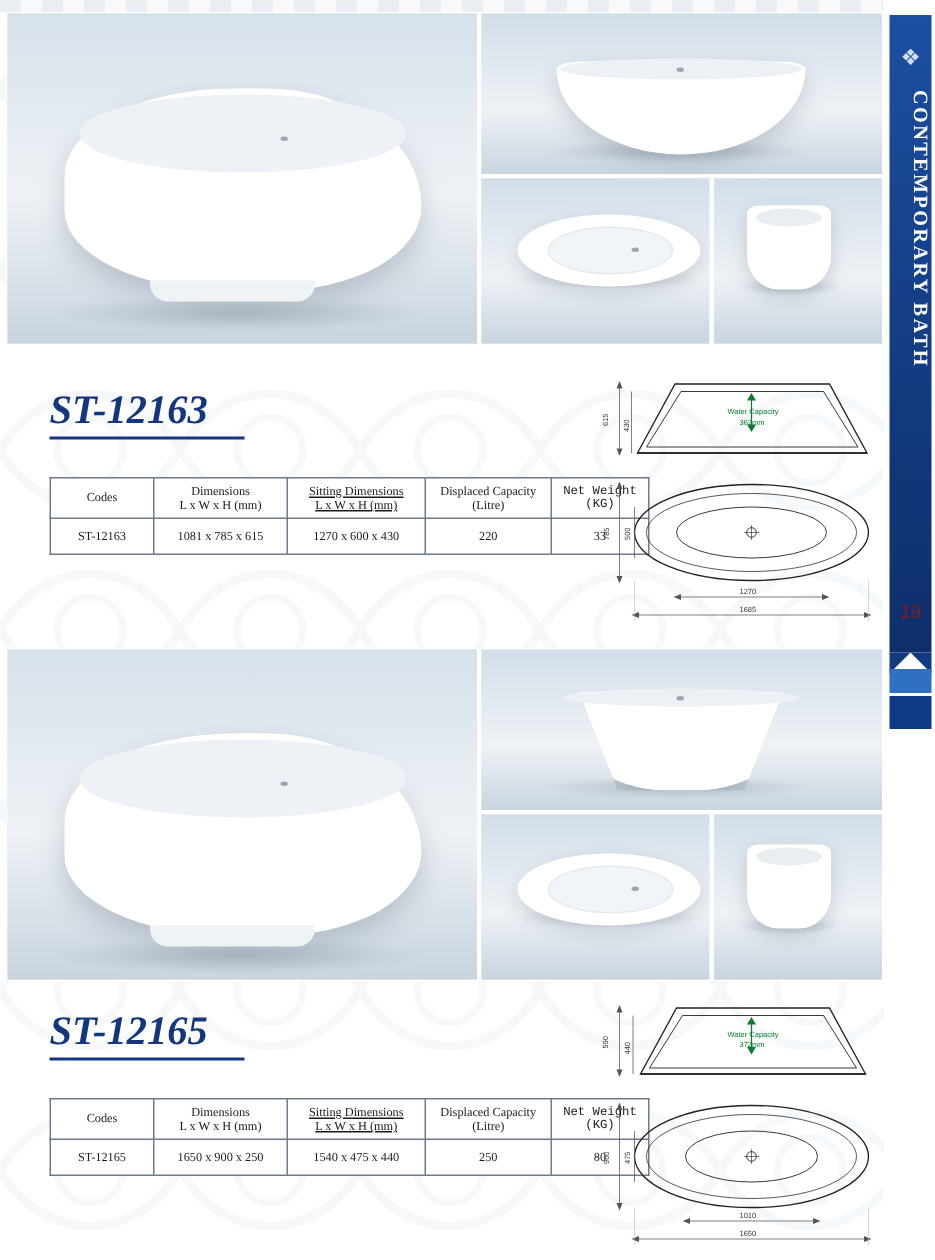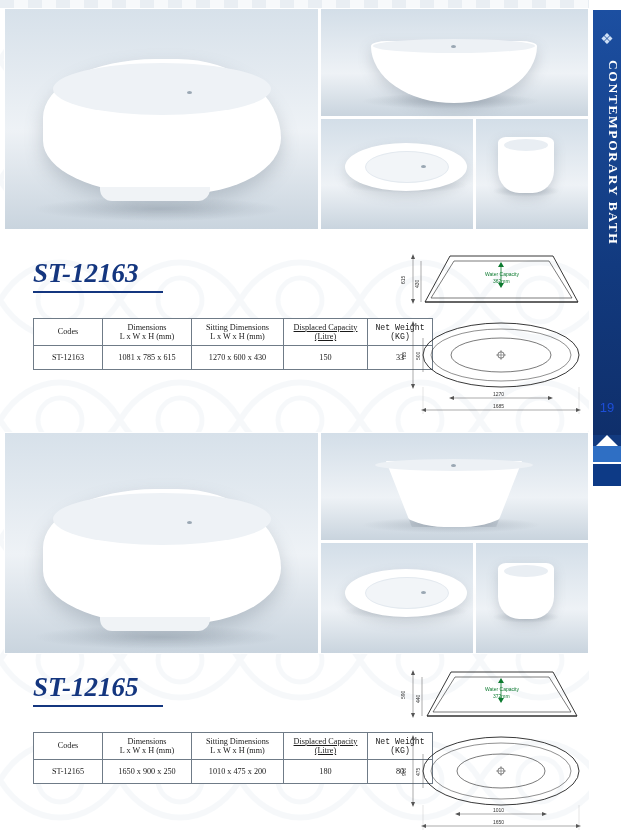--- a/index.html
+++ b/index.html
@@ -73,21 +73,21 @@
     font-size: 15px;
     line-height: 18px;
     text-align: center;
   }
   .page-number {
     position: absolute;
     left: 4px;
     top: 400px;
     width: 28px;
     text-align: center;
-    color: #1d4ed8;
+    color: #7f1d1d;
     font-size: 13px;
     font-family: "Liberation Sans", sans-serif;
   }
   .sidebar-stripe1 {
     position: absolute;
     left: 4px;
     top: 446px;
     width: 28px;
     height: 16px;
     background: #2f6fc4;
@@ -196,22 +196,22 @@
     border: 1px solid #6f7b87;
     text-align: center;
     padding: 2px 3px;
     line-height: 1.15;
     font-weight: normal;
   }
   table.spec th { height: 22px; }
   table.spec td { height: 19px; }
   .c-codes { width: 62px; }
   .c-dim { width: 82px; margin-left: 29px; }
-  .c-sit { width: 85px; }
-  .c-disp { width: 77px; text-decoration: underline; }
+  .c-sit { width: 85px; text-decoration: underline; }
+  .c-disp { width: 77px; }
   .c-net { width: 58px; font-family: Liberation Mono, monospace; }
 
   
   .tech {
     position: absolute;
     font-family: "Liberation Sans", sans-serif;
     font-size: 5px;
     color: #333;
   }
   .tech svg { display: block; }
@@ -311,21 +311,21 @@
           <span>Net Weight</span><br>
           <span>(KG)</span>
         </th>
       </tr>
     </thead>
     <tbody>
       <tr>
         <td>ST-12163</td>
         <td>1081 x 785 x 615</td>
         <td>1270 x 600 x 430</td>
-        <td>150</td>
+        <td>220</td>
         <td>33</td>
       </tr>
     </tbody>
   </table>
 
   <div class="tech" style="left:395px; top:240px;">
     <svg width="190" height="180" viewBox="0 0 190 180">
 
       <path d="M30,62 L55,16 L158,16 L183,62 Z" fill="none" stroke="#222" stroke-width="0.9"></path>
       <path d="M36,58 L59,21 L154,21 L177,58 Z" fill="none" stroke="#222" stroke-width="0.6"></path>
@@ -423,22 +423,22 @@
         <th class="c-net">
           <span>Net Weight</span><br>
           <span>(KG)</span>
         </th>
       </tr>
     </thead>
     <tbody>
       <tr>
         <td>ST-12165</td>
         <td>1650 x 900 x 250</td>
-        <td>1010 x 475 x 200</td>
-        <td>180</td>
+        <td>1540 x 475 x 440</td>
+        <td>250</td>
         <td>80</td>
       </tr>
     </tbody>
   </table>
 
   <div class="tech" style="left:395px; top:656px;">
     <svg width="190" height="180" viewBox="0 0 190 180">
       <path d="M32,60 L56,16 L158,16 L182,60 Z" fill="none" stroke="#222" stroke-width="0.9"></path>
       <path d="M38,56 L60,21 L154,21 L176,56 Z" fill="none" stroke="#222" stroke-width="0.6"></path>
       <line x1="32" y1="60" x2="182" y2="60" stroke="#222" stroke-width="0.9"></line>

